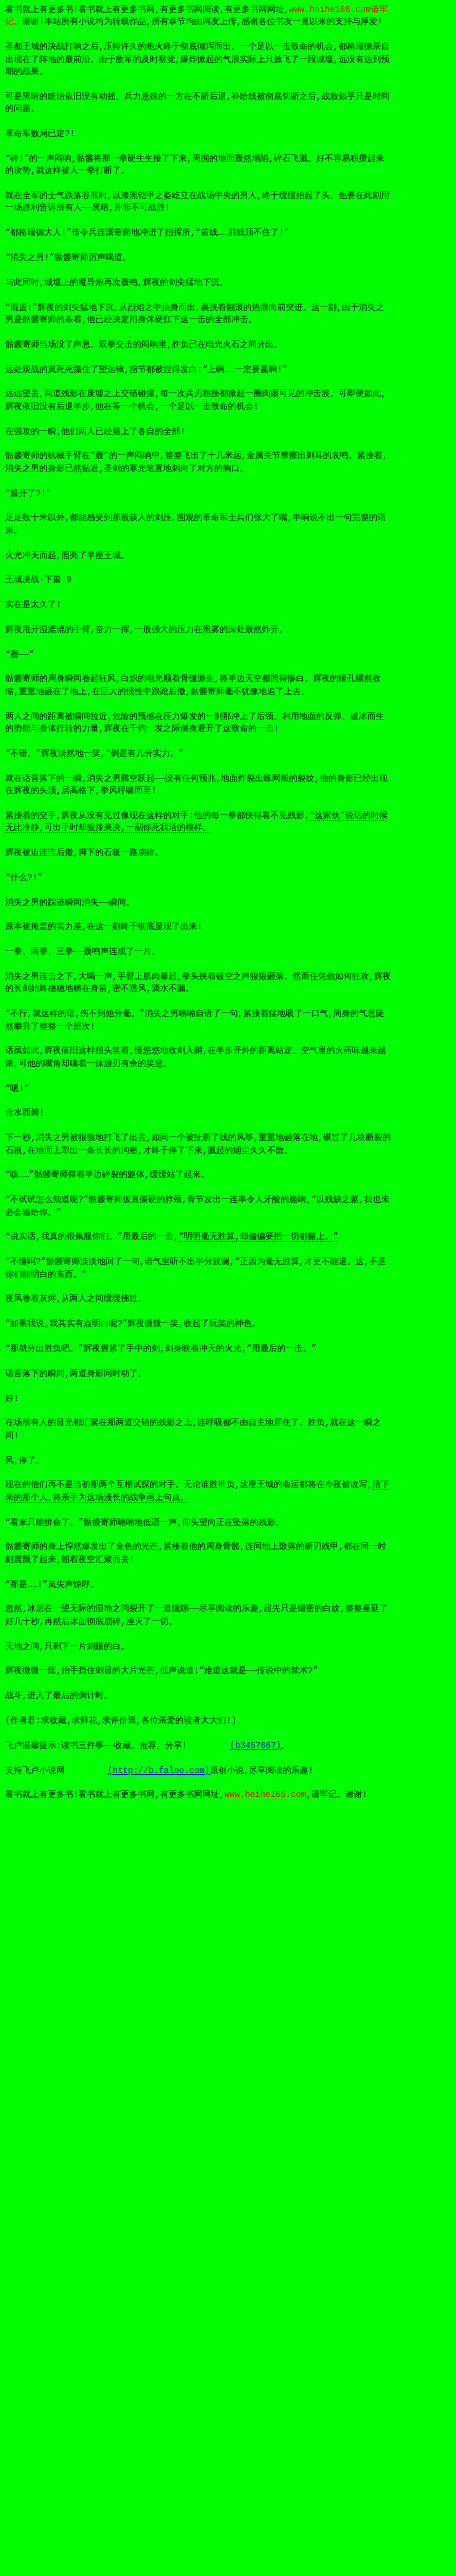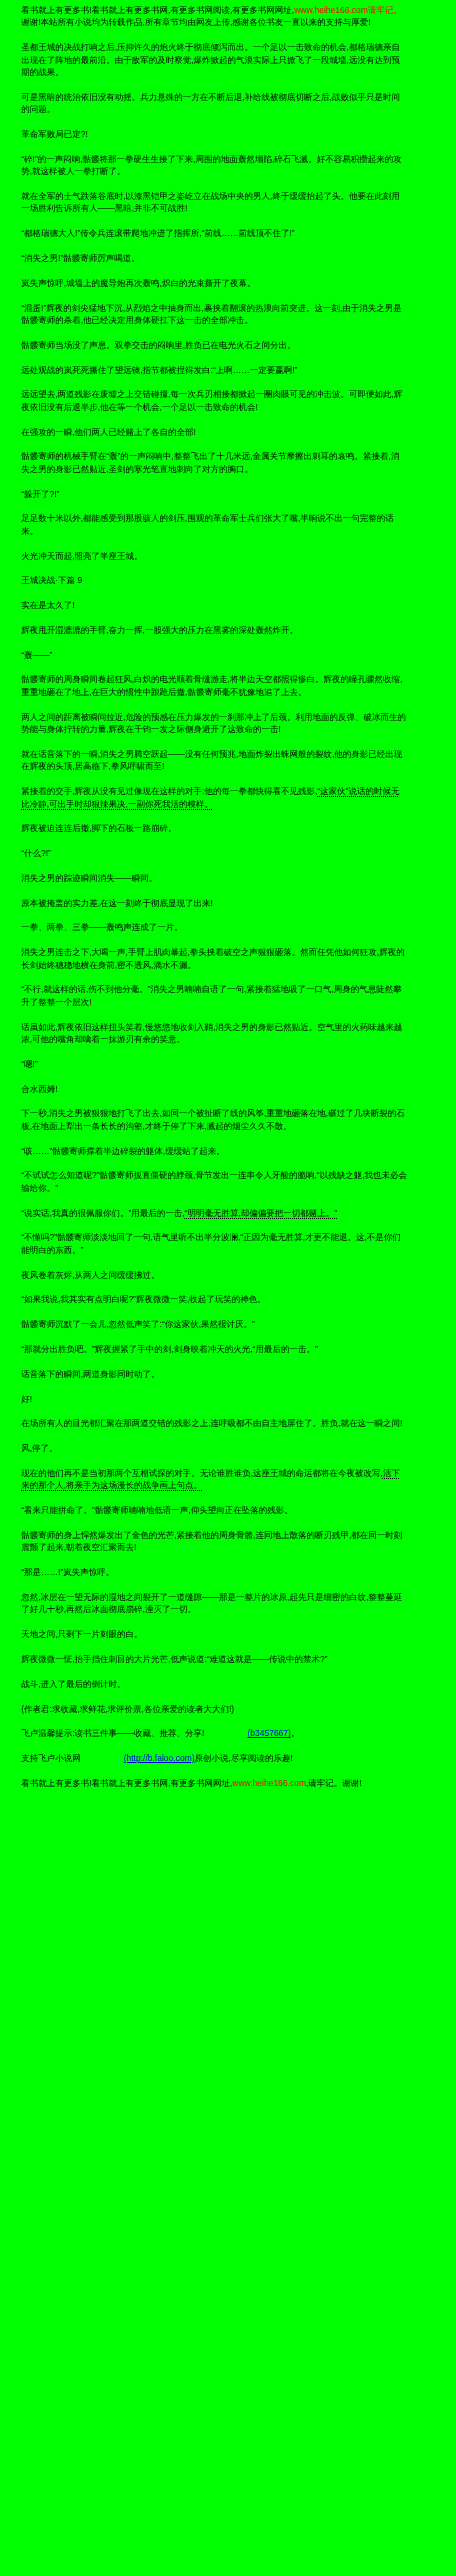--- a/index.html
+++ b/index.html
@@ -8,25 +8,24 @@
   }
   body {
     background: #00ff00;
     width: 457px;
   }
   .page {
     width: 397px;
     min-height: 2576px;
     box-sizing: border-box;
     padding: 3.9px 5.2px 6.5px 5.2px;
-    font-family: Liberation Sans, sans-serif;
+    font-family: Liberation Mono, monospace;
     font-size: 8.5px;
     line-height: 12.4px;
     color: #000000;
-    margin-left: 16px;
   }
   .para {
     margin: 0 0 12.4px 0;
     word-break: break-all;
     text-align: left;
   }
   .para:last-child {
     margin-bottom: 0;
   }
   .c-red { color: #ff0000; }
@@ -47,66 +46,66 @@
 <div class="page">
   <div>
       <p class="para"><span>看书就上有更多书!看书就上有更多书网,有更多书网阅读,有更多书网网址,</span><span class="c-red">www.heihe166.com请牢记。</span><span>谢谢!本站所有小说均为转载作品,所有章节均由网友上传,感谢各位书友一直以来的支持与厚爱!</span></p>
       <p class="para"><span>圣都王城的决战打响之后,压抑许久的炮火终于彻底倾泻而出。一个足以一击致命的机会,都格瑞德亲自出现在了阵地的最前沿。由于敌军的及时察觉,爆炸掀起的气浪实际上只掀飞了一段城墙,远没有达到预期的战果。</span></p>
       <p class="para"><span>可是黑暗的统治依旧没有动摇。兵力悬殊的一方在不断后退,补给线被彻底切断之后,战败似乎只是时间的问题。</span></p>
       <p class="para"><span>革命军败局已定?!</span></p>
       <p class="para"><span>“碎!”的一声闷响,骷髅将那一拳硬生生接了下来,周围的地面轰然塌陷,碎石飞溅。好不容易积攒起来的攻势,就这样被人一拳打断了。</span></p>
       <p class="para"><span>就在全军的士气跌落谷底时,以漆黑铠甲之姿屹立在战场中央的男人,终于缓缓抬起了头。他要在此刻用一场胜利告诉所有人——黑暗,并非不可战胜!</span></p>
       <p class="para"><span>“都格瑞德大人!”传令兵连滚带爬地冲进了指挥所,“前线……前线顶不住了!”</span></p>
       <p class="para"><span>“消失之男!”骷髅寄师厉声喝道。</span></p>
-      <p class="para"><span>岚失声惊呼,城墙上的魔导炮再次轰鸣,炽白的光束撕开了夜幕。</span></p>
+      <p class="para"><span>与此同时,城墙上的魔导炮再次轰鸣,辉夜的剑尖猛地下沉。</span></p>
       <p class="para"><span>“混蛋!”辉夜的剑尖猛地下沉,从烈焰之中抽身而出,裹挟着翻滚的热浪向前突进。这一刻,由于消失之男是骷髅寄师的杀着,他已经决定用身体硬扛下这一击的全部冲击。</span></p>
       <p class="para"><span>骷髅寄师当场没了声息。双拳交击的闷响里,胜负已在电光火石之间分出。</span></p>
       <p class="para"><span>远处观战的岚死死攥住了望远镜,指节都被捏得发白:“上啊……一定要赢啊!”</span></p>
       <p class="para"><span>远远望去,两道残影在废墟之上交错碰撞,每一次兵刃相接都掀起一圈肉眼可见的冲击波。可即便如此,辉夜依旧没有后退半步,他在等一个机会,一个足以一击致命的机会!</span></p>
       <p class="para"><span>在强攻的一瞬,他们两人已经赌上了各自的全部!</span></p>
       <p class="para"><span>骷髅寄师的机械手臂在“轰”的一声闷响中,整整飞出了十几米远,金属关节摩擦出刺耳的哀鸣。紧接着,消失之男的身影已然贴近,圣剑的寒光笔直地刺向了对方的胸口。</span></p>
       <p class="para"><span>“躲开了?!”</span></p>
       <p class="para"><span>足足数十米以外,都能感受到那股骇人的剑压,围观的革命军士兵们张大了嘴,半晌说不出一句完整的话来。</span></p>
       <p class="para"><span>火光冲天而起,照亮了半座王城。</span></p>
       <p class="para"><span>王城决战·下篇 9</span></p>
       <p class="para"><span>实在是太久了!</span></p>
       <p class="para"><span>辉夜甩开湿漉漉的手臂,奋力一挥,一股强大的压力在黑雾的深处轰然炸开。</span></p>
       <p class="para"><span>“轰——”</span></p>
       <p class="para"><span>骷髅寄师的周身瞬间卷起狂风,白炽的电光顺着骨缝游走,将半边天空都照得惨白。辉夜的瞳孔骤然收缩,重重地砸在了地上,在巨大的惯性中踉跄后撤,骷髅寄师毫不犹豫地追了上去。</span></p>
       <p class="para"><span>两人之间的距离被瞬间拉近,危险的预感在压力爆发的一刹那冲上了后颈。利用地面的反弹、破冰而生的势能与身体拧转的力量,辉夜在千钧一发之际侧身避开了这致命的一击!</span></p>
+      <p class="para"><span>“不错。”辉夜淡然地一笑,“倒是有几分实力。”</span></p>
       <p class="para"><span>就在话音落下的一瞬,消失之男腾空跃起——没有任何预兆,地面炸裂出蛛网般的裂纹,他的身影已经出现在辉夜的头顶,居高临下,拳风呼啸而至!</span></p>
       <p class="para"><span>紧接着的交手,辉夜从没有见过像现在这样的对手:他的每一拳都快得看不见残影,</span><span class="u-dotted">“这家伙”说话的时候无比冷静,可出手时却狠辣果决,一副你死我活的模样。</span></p>
       <p class="para"><span>辉夜被迫连连后撤,脚下的石板一路崩碎。</span></p>
       <p class="para"><span>“什么?!”</span></p>
       <p class="para"><span>消失之男的踪迹瞬间消失——瞬间。</span></p>
       <p class="para"><span>原本被掩盖的实力差,在这一刻终于彻底显现了出来!</span></p>
       <p class="para"><span>一拳、两拳、三拳——轰鸣声连成了一片。</span></p>
       <p class="para"><span>消失之男连击之下,大喝一声,手臂上肌肉暴起,拳头挟着破空之声狠狠砸落。然而任凭他如何狂攻,辉夜的长剑始终稳稳地横在身前,密不透风,滴水不漏。</span></p>
       <p class="para"><span>“不行,就这样的话,伤不到他分毫。”消失之男喃喃自语了一句,紧接着猛地吸了一口气,周身的气息陡然攀升了整整一个层次!</span></p>
-      <p class="para"><span>话虽如此,辉夜依旧这样扭头笑着,慢悠悠地收剑入鞘,消失之男的身影已然贴近。空气里的火药味越来越浓,可他的嘴角却噙着一抹游刃有余的笑意。</span></p>
+      <p class="para"><span>话虽如此,辉夜依旧这样扭头笑着,慢悠悠地收剑入鞘,在半步开外的距离站定。空气里的火药味越来越浓,可他的嘴角却噙着一抹游刃有余的笑意。</span></p>
       <p class="para"><span>“嗯!”</span></p>
       <p class="para"><span>合水西姆!</span></p>
       <p class="para"><span>下一秒,消失之男被狠狠地打飞了出去,如同一个被扯断了线的风筝,重重地砸落在地,碾过了几块断裂的石板,在地面上犁出一条长长的沟壑,才终于停了下来,溅起的烟尘久久不散。</span></p>
       <p class="para"><span>“咳……”骷髅寄师撑着半边碎裂的躯体,缓缓站了起来。</span></p>
       <p class="para"><span>“不试试怎么知道呢?”骷髅寄师扳直僵硬的脖颈,骨节发出一连串令人牙酸的脆响,“以残缺之躯,我也未必会输给你。”</span></p>
       <p class="para"><span>“说实话,我真的很佩服你们。”用最后的一击,</span><span class="u-dotted">“明明毫无胜算,却偏偏要把一切都赌上。”</span></p>
       <p class="para"><span>“不懂吗?”骷髅寄师淡淡地回了一句,语气里听不出半分波澜,“正因为毫无胜算,才更不能退。这,不是你们能明白的东西。”</span></p>
       <p class="para"><span>夜风卷着灰烬,从两人之间缓缓拂过。</span></p>
       <p class="para"><span>“如果我说,我其实有点明白呢?”辉夜微微一笑,收起了玩笑的神色。</span></p>
-      <p class="para"><span>骷髅寄师沉默了一会儿,忽然低声笑了:“你这家伙,果然很讨厌。”</span></p>
       <p class="para"><span>“那就分出胜负吧。”辉夜握紧了手中的剑,剑身映着冲天的火光,“用最后的一击。”</span></p>
       <p class="para"><span>话音落下的瞬间,两道身影同时动了。</span></p>
       <p class="para"><span>好!</span></p>
       <p class="para"><span>在场所有人的目光都汇聚在那两道交错的残影之上,连呼吸都不由自主地屏住了。胜负,就在这一瞬之间!</span></p>
       <p class="para"><span>风,停了。</span></p>
       <p class="para"><span>现在的他们再不是当初那两个互相试探的对手。无论谁胜谁负,这座王城的命运都将在今夜被改写,</span><span class="u-dotted">活下来的那个人,将亲手为这场漫长的战争画上句点。</span></p>
       <p class="para"><span>“看来只能拼命了。”骷髅寄师喃喃地低语一声,仰头望向正在坠落的残影。</span></p>
       <p class="para"><span>骷髅寄师的身上悍然爆发出了金色的光芒,紧接着他的周身骨骼,连同地上散落的断刃残甲,都在同一时刻震颤了起来,朝着夜空汇聚而去!</span></p>
       <p class="para"><span>“那是……!”岚失声惊呼。</span></p>
-      <p class="para"><span>忽然,冰层在一望无际的湿地之间裂开了一道缝隙——那是一整片的冰原,起先只是细密的白纹,整整蔓延了好几十秒,再然后冰面彻底崩碎,湮灭了一切。</span></p>
+      <p class="para"><span>忽然,冰层在一望无际的湿地之间裂开了一道缝隙——尽享阅读的乐趣,起先只是细密的白纹,整整蔓延了好几十秒,再然后冰面彻底崩碎,湮灭了一切。</span></p>
       <p class="para"><span>天地之间,只剩下一片刺眼的白。</span></p>
       <p class="para"><span>辉夜微微一怔,抬手挡住刺目的大片光芒,低声说道:“难道这就是——传说中的禁术?”</span></p>
       <p class="para"><span>战斗,进入了最后的倒计时。</span></p>
       <p class="para"><span>(作者君:求收藏,求鲜花,求评价票,各位亲爱的读者大大们!)</span></p>
       <p class="para"><span>飞卢温馨提示:读书三件事——收藏、推荐、分享!</span><span class="c-blue seg-link">(b3457667)</span><span>。</span></p>
       <p class="para"><span>支持飞卢小说网</span><span class="c-blue seg-link">(http://b.faloo.com)</span><span>原创小说,尽享阅读的乐趣!</span></p>
       <p class="para"><span>看书就上有更多书!看书就上有更多书网,有更多书网网址,</span><span class="c-red">www.heihe166.com</span><span>,请牢记。谢谢!</span></p>
     </div>
 </div>
 

